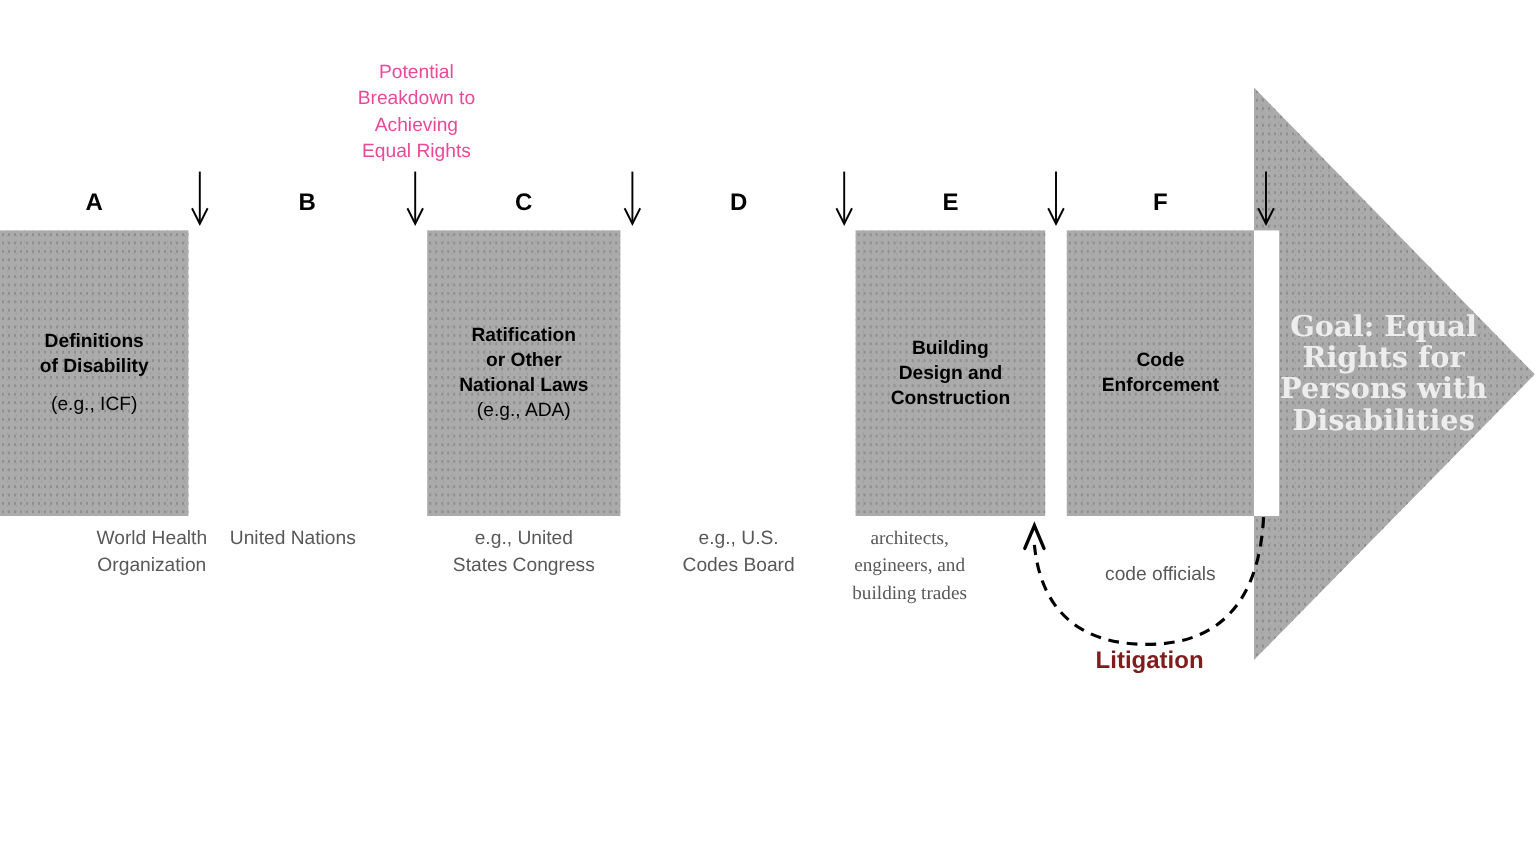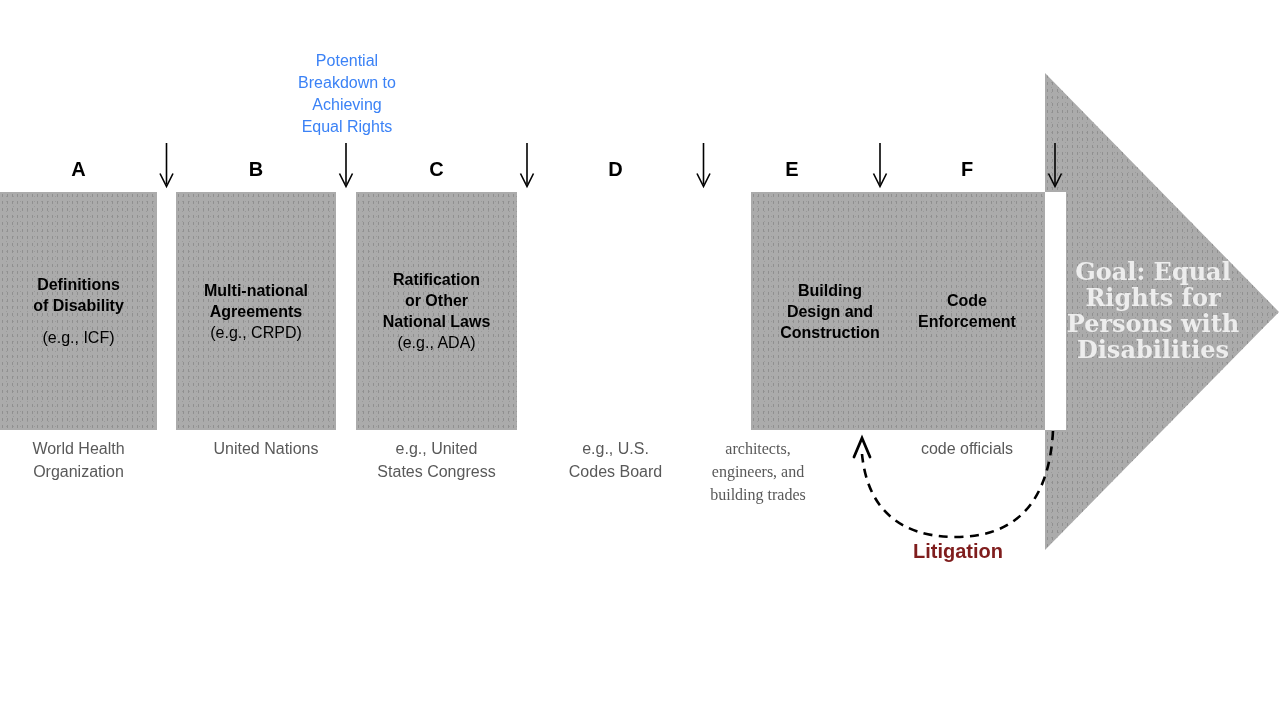--- a/index.html
+++ b/index.html
@@ -67,21 +67,21 @@
 
   
   .annotation {
     position: absolute;
     left: 267px;
     top: 50px;
     width: 160px;
     text-align: center;
     font-size: 16px;
     line-height: 22px;
-    color: #3b82f6;
+    color: #ec4899;
     white-space: pre-line;
   }
 
   
   .goal-triangle {
     position: absolute;
     left: 1045px;
     top: 73px;
     width: 234px;
     height: 477px;
@@ -155,63 +155,58 @@
 Breakdown to
 Achieving
 Equal Rights</div>
 
   <div class="stage-letter" style="left:0px;width:157px;">A</div>
   <div class="stage-box" style="left:0px;width:157px;gap:11px;">
     <div class="box-title">Definitions
 of Disability</div>
     <div class="box-example">(e.g., ICF)</div>
   </div>
-  <div class="stage-actor" style="left:0px;width:157px;">World Health
+  <div class="stage-actor" style="left:0px;width:157px;padding-left:48px;">World Health
 Organization</div>
 
   <div class="stage-letter" style="left:176px;width:160px;">B</div>
-  <div class="stage-box" style="left:176px;width:160px;">
-    <div class="box-title">Multi-national
-Agreements</div>
-    <div class="box-example">(e.g., CRPD)</div>
-  </div>
-  <div class="stage-actor" style="left:186px;width:160px;">United Nations</div>
+  <div class="stage-actor" style="left:164px;width:160px;">United Nations</div>
 
   <div class="stage-letter" style="left:356px;width:161px;">C</div>
   <div class="stage-box" style="left:356px;width:161px;">
     <div class="box-title">Ratification
 or Other
 National Laws</div>
     <div class="box-example">(e.g., ADA)</div>
   </div>
   <div class="stage-actor" style="left:356px;width:161px;">e.g., United
 States Congress</div>
 
   <div class="stage-letter" style="left:537px;width:157px;">D</div>
   <div class="stage-actor" style="left:537px;width:157px;">e.g., U.S.
 Codes Board</div>
 
   <div class="stage-letter" style="left:713px;width:158px;">E</div>
-  <div class="stage-box" style="left:751px;width:158px;">
+  <div class="stage-box" style="left:713px;width:158px;">
     <div class="box-title">Building
 Design and
 Construction</div>
     <div class="box-example"></div>
   </div>
   <div class="stage-actor" style="left:679px;width:158px;font-family:Liberation Serif, serif;">architects,
 engineers, and
 building trades</div>
 
   <div class="stage-letter" style="left:889px;width:156px;">F</div>
   <div class="stage-box" style="left:889px;width:156px;">
     <div class="box-title">Code
 Enforcement</div>
     <div class="box-example"></div>
   </div>
-  <div class="stage-actor" style="left:889px;width:156px;">code officials</div>
+  <div class="stage-actor" style="left:889px;width:156px;margin-top:30px;">code officials</div>
 
   <div class="litigation-label">Litigation</div>
 
   <svg class="arrow-overlay" width="1280" height="720" viewBox="0 0 1280 720">
     <g id="breakdown-arrows">
         <g>
           <line x1="166.5" y1="143" x2="166.5" y2="184.5" stroke="#000000" stroke-width="1.6"></line>
           <polyline points="160,173.5 166.5,186.5 173,173.5" fill="none" stroke="#000000" stroke-width="1.6"></polyline>
         </g>
         <g>

